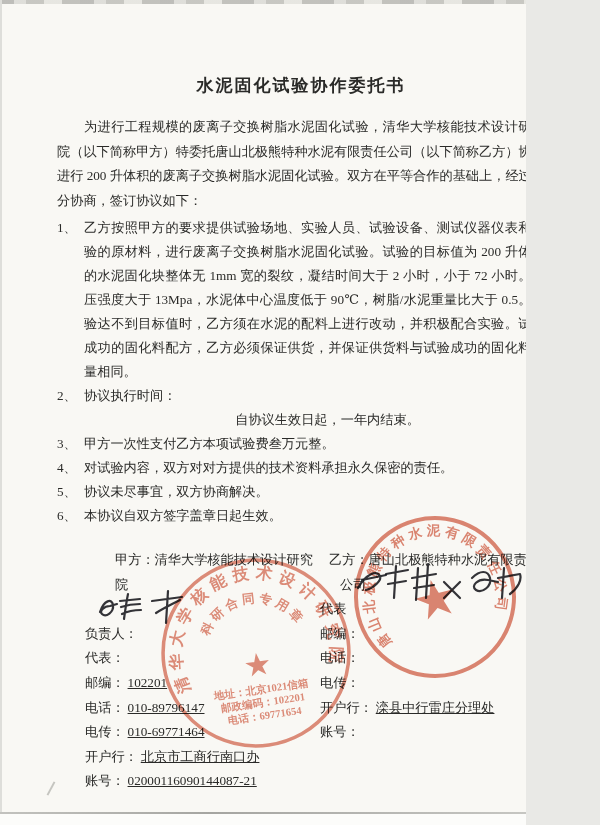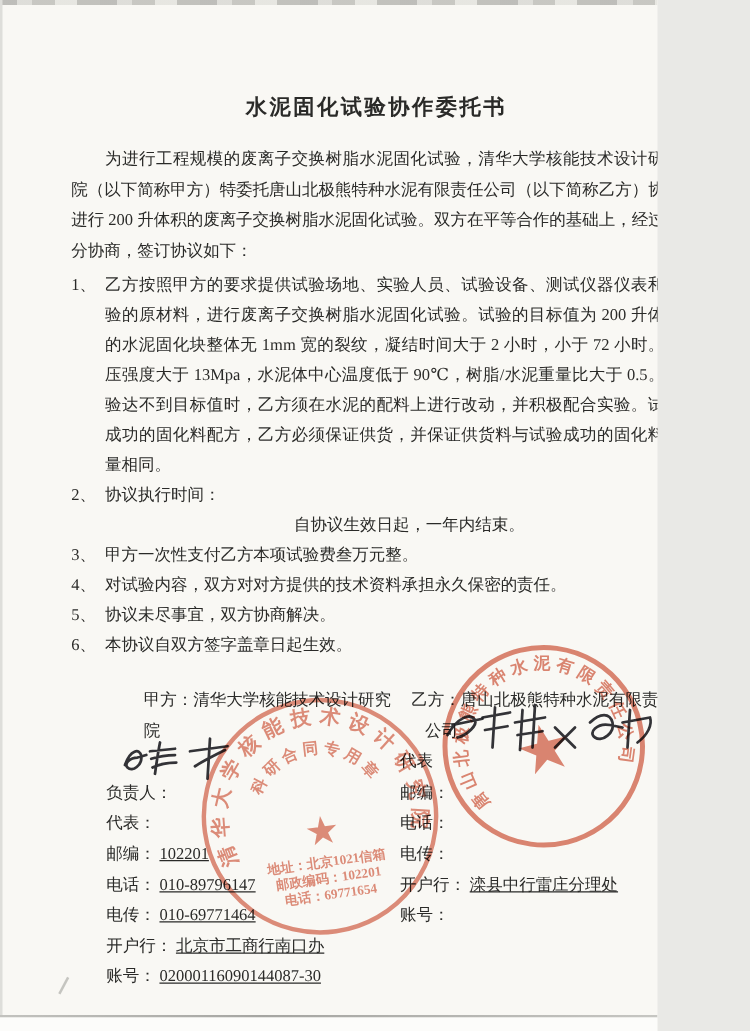--- a/index.html
+++ b/index.html
@@ -118,21 +118,21 @@
         <div class="frow">
           <span class="flabel">电传：</span>
           <span class="fvalue">010-69771464</span>
         </div>
         <div class="frow">
           <span class="flabel">开户行：</span>
           <span class="fvalue">北京市工商行南口办</span>
         </div>
         <div class="frow">
           <span class="flabel">账号：</span>
-          <span class="fvalue">02000116090144087-30</span>
+          <span class="fvalue">02000116090144087-21</span>
         </div>
       </div>
 
       <div class="sig-col col-b">
         <div class="party-heading">乙方：唐山北极熊特种水泥有限责任公司</div>
         <div class="frow">
           <span class="flabel">代表</span>
           <span class="fvalue"></span>
         </div>
         <div class="frow">

